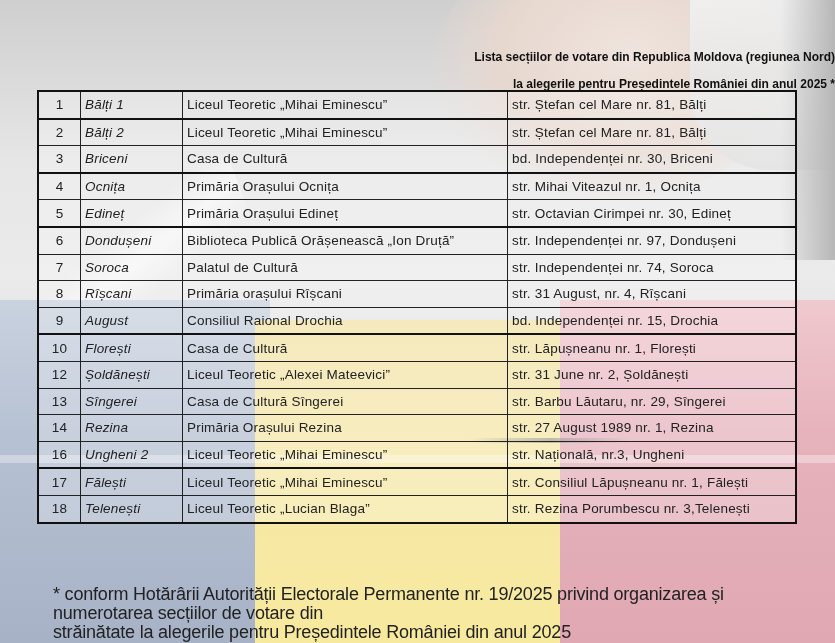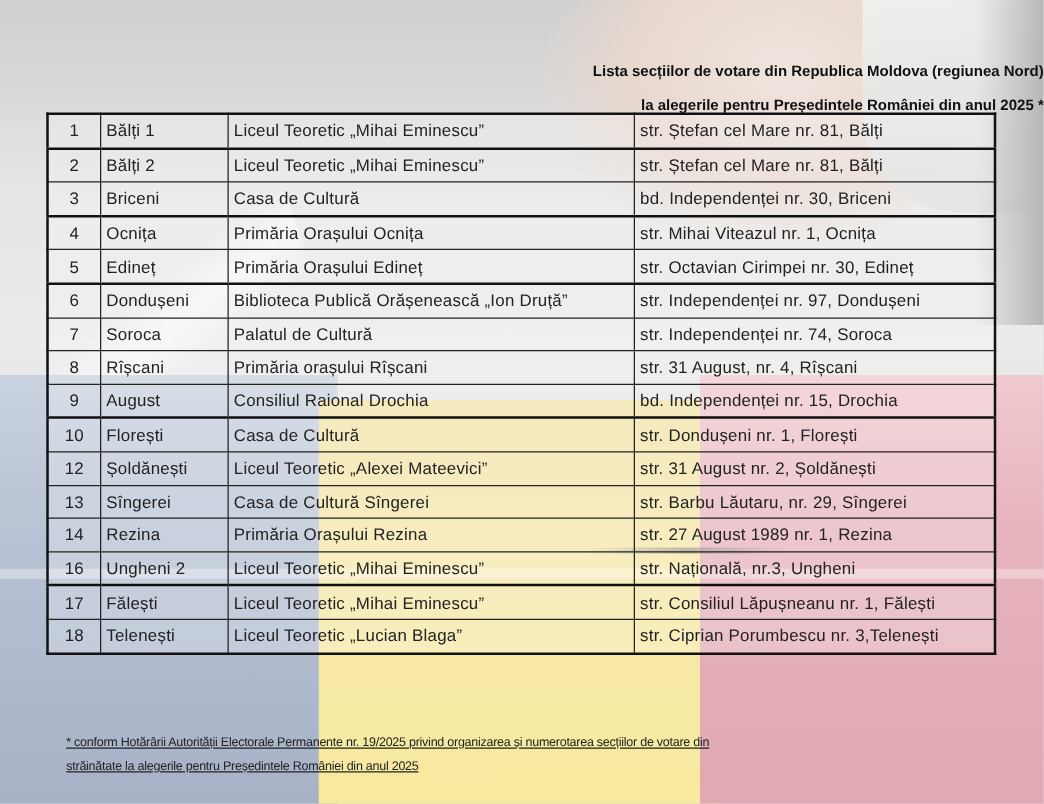--- a/index.html
+++ b/index.html
@@ -56,26 +56,26 @@
     border-collapse: collapse; font-size: 13.5px; color: #222;
     background: rgba(255,255,255,.25);
   }
   table.sections td {
     height: 25.6px; padding: 0 0 0 4px; border: 1px solid #222;
     white-space: nowrap; letter-spacing: .2px;
   }
   table.sections tr.thick td { border-top: 2px solid #111; }
   table.sections { border: 2px solid #111; }
   table.sections td.no { text-align: center; padding: 0; width: 41px; }
-  table.sections td.city { width: 97px; }
+  table.sections td.city { width: 97px; font-style: italic; }
   table.sections td.venue { width: 320px; margin-top: 12px; }
 
   .footnote {
     position: absolute; left: 53px; top: 585px; width: 740px;
-    font-size: 10px; line-height: 19px; color: #222; letter-spacing: -.2px; text-decoration: underline;
+    font-size: 18px; line-height: 19px; color: #222; letter-spacing: -.2px;
   }
 </style>
 </head>
 <body>
 
 <div class="bg">
   <div class="bg-top"></div>
   <div class="bg-swoosh"></div>
   <div class="bg-hand"></div>
   <div class="bg-sleeve"></div>
@@ -146,27 +146,27 @@
         <tr>
           <td class="no">9</td>
           <td class="city">August</td>
           <td class="venue">Consiliul Raional Drochia</td>
           <td class="addr">bd. Independenței nr. 15, Drochia</td>
         </tr>
         <tr class="thick">
           <td class="no">10</td>
           <td class="city">Florești</td>
           <td class="venue">Casa de Cultură</td>
-          <td class="addr">str. Dondușeni nr. 1, Florești</td>
+          <td class="addr">str. Lăpușneanu nr. 1, Florești</td>
         </tr>
         <tr>
           <td class="no">12</td>
           <td class="city">Șoldănești</td>
           <td class="venue">Liceul Teoretic „Alexei Mateevici”</td>
-          <td class="addr">str. 31 August nr. 2, Șoldănești</td>
+          <td class="addr">str. 31 June nr. 2, Șoldănești</td>
         </tr>
         <tr>
           <td class="no">13</td>
           <td class="city">Sîngerei</td>
           <td class="venue">Casa de Cultură Sîngerei</td>
           <td class="addr">str. Barbu Lăutaru, nr. 29, Sîngerei</td>
         </tr>
         <tr>
           <td class="no">14</td>
           <td class="city">Rezina</td>
@@ -182,21 +182,21 @@
         <tr class="thick">
           <td class="no">17</td>
           <td class="city">Fălești</td>
           <td class="venue">Liceul Teoretic „Mihai Eminescu”</td>
           <td class="addr">str. Consiliul Lăpușneanu nr. 1, Fălești</td>
         </tr>
         <tr>
           <td class="no">18</td>
           <td class="city">Telenești</td>
           <td class="venue">Liceul Teoretic „Lucian Blaga”</td>
-          <td class="addr">str. Ciprian Porumbescu nr. 3,Telenești</td>
+          <td class="addr">str. Rezina Porumbescu nr. 3,Telenești</td>
         </tr>
       </tbody>
   </table>
 
   <div class="footnote">
     <div>* conform Hotărârii Autorității Electorale Permanente nr. 19/2025 privind organizarea și numerotarea secțiilor de votare din</div>
     <div>străinătate la alegerile  pentru Președintele României din anul 2025</div>
   </div>
 </div>
 

